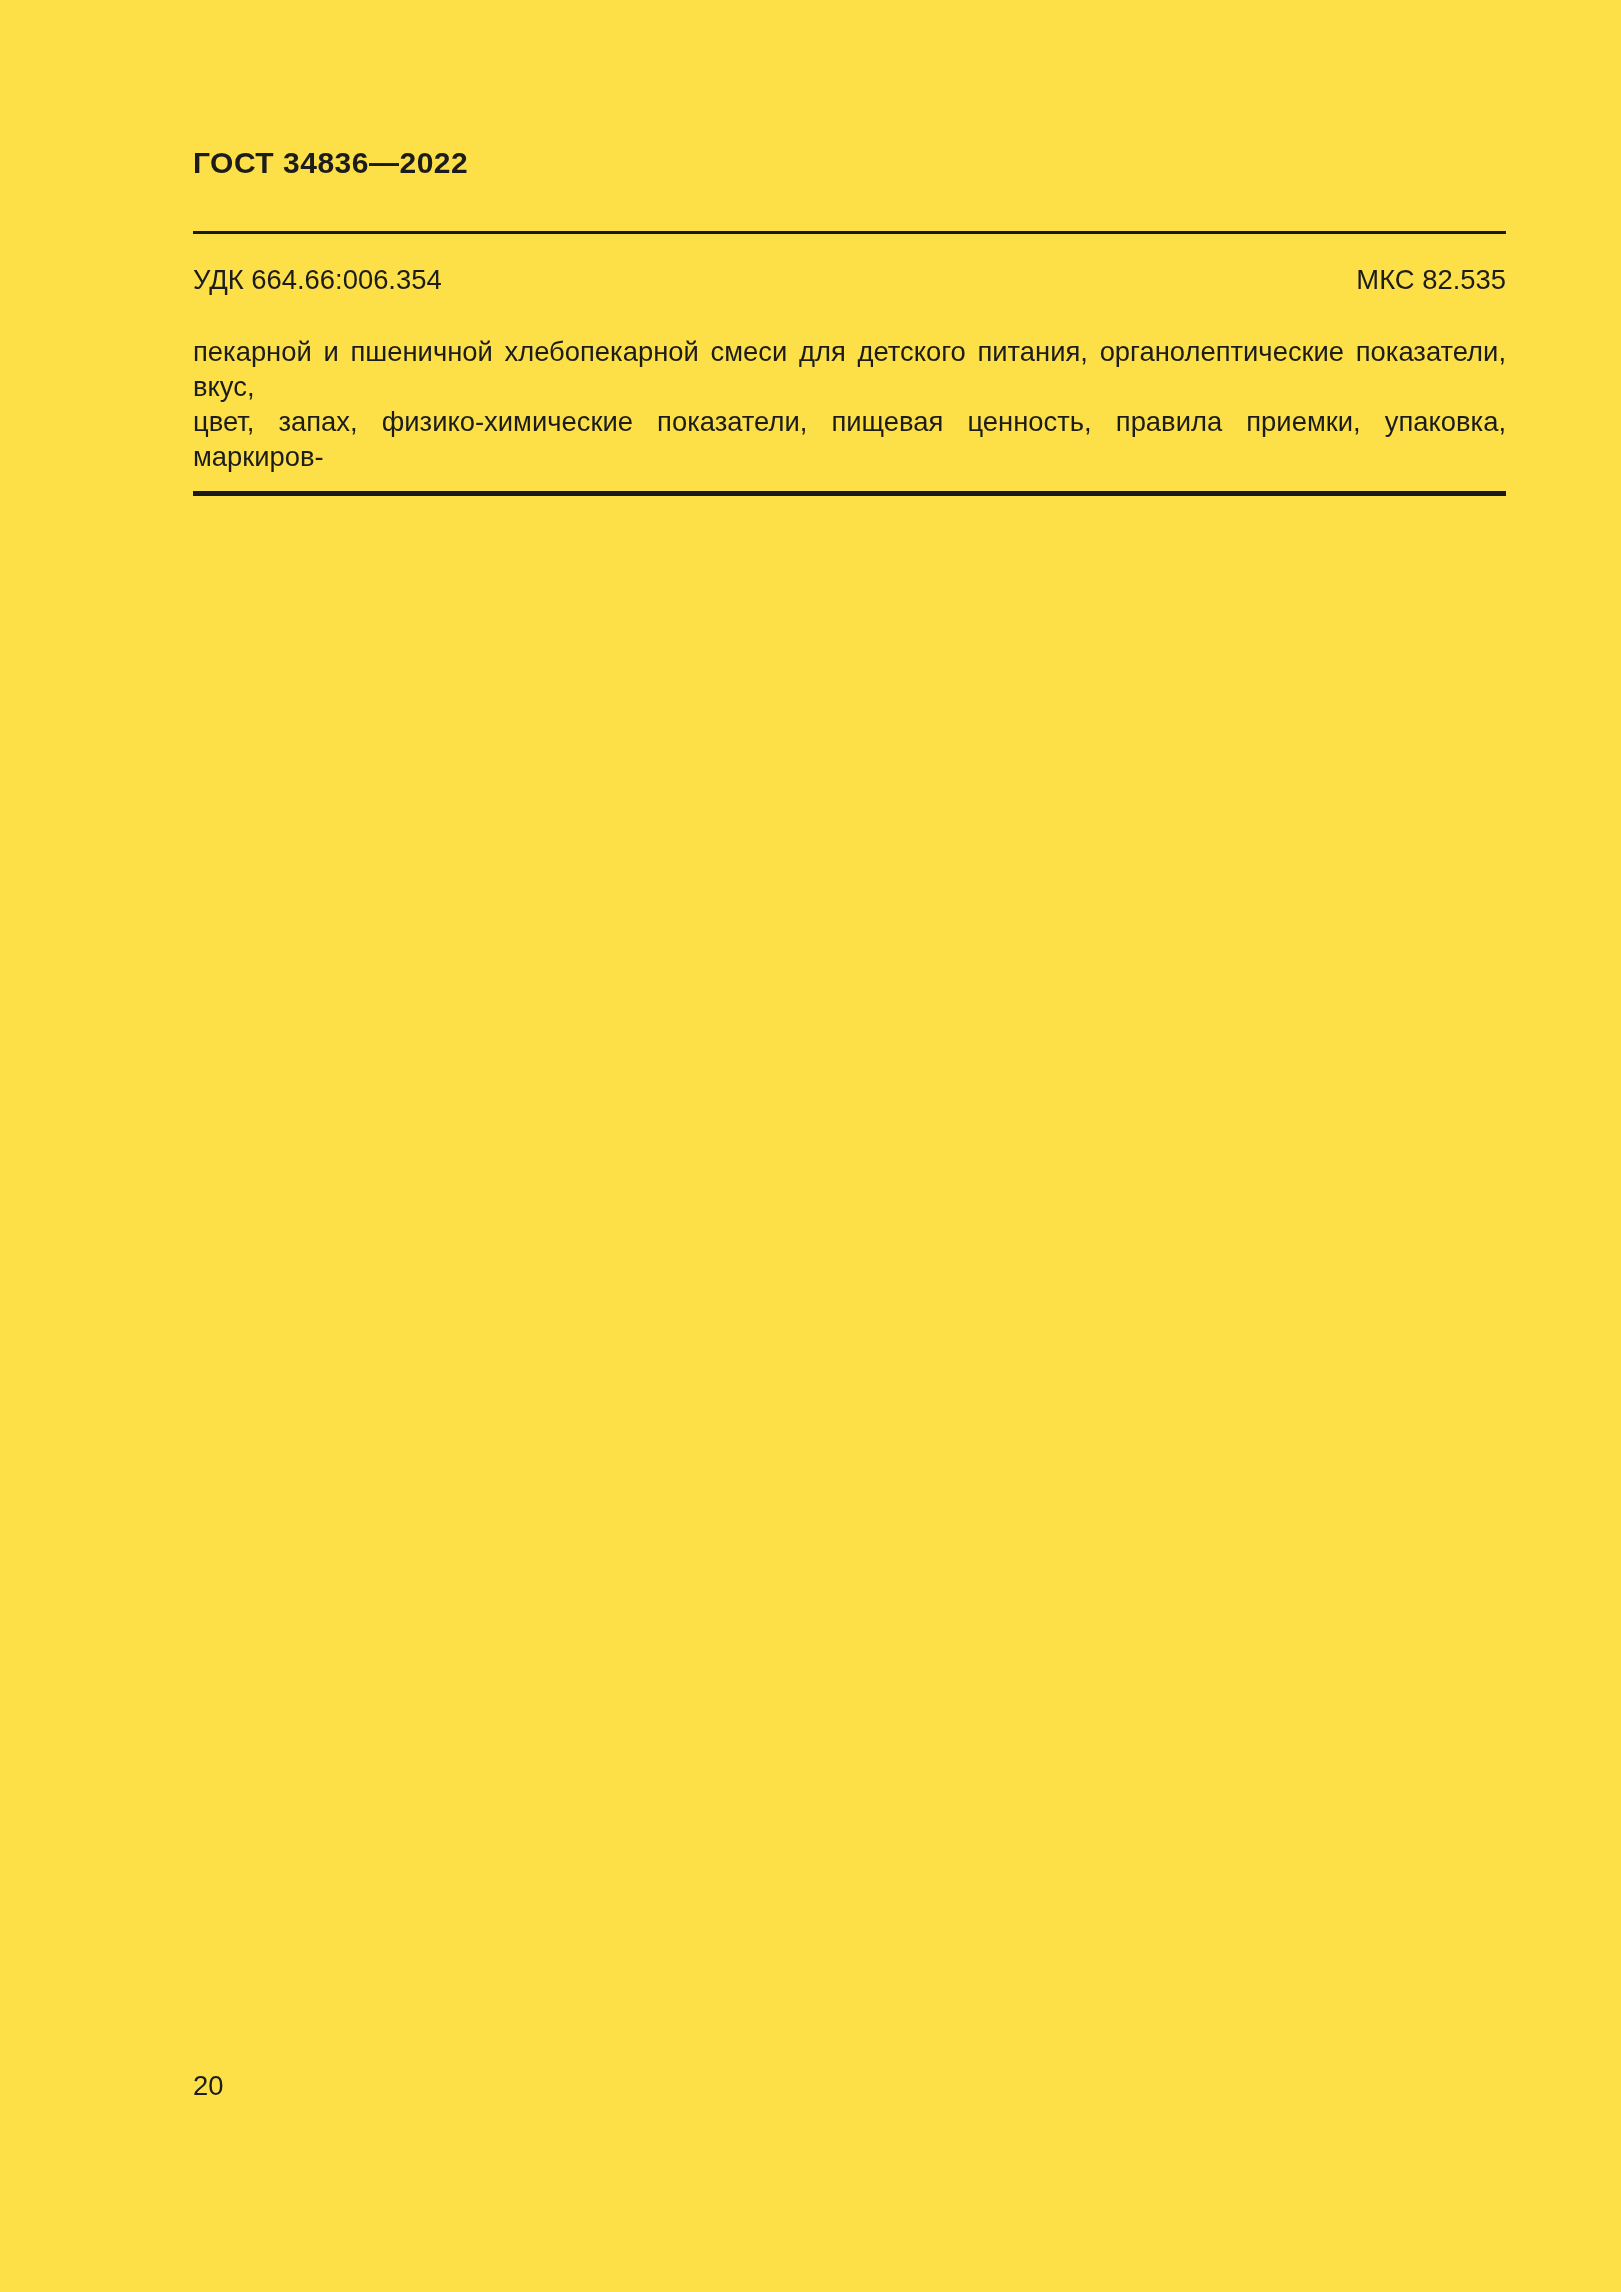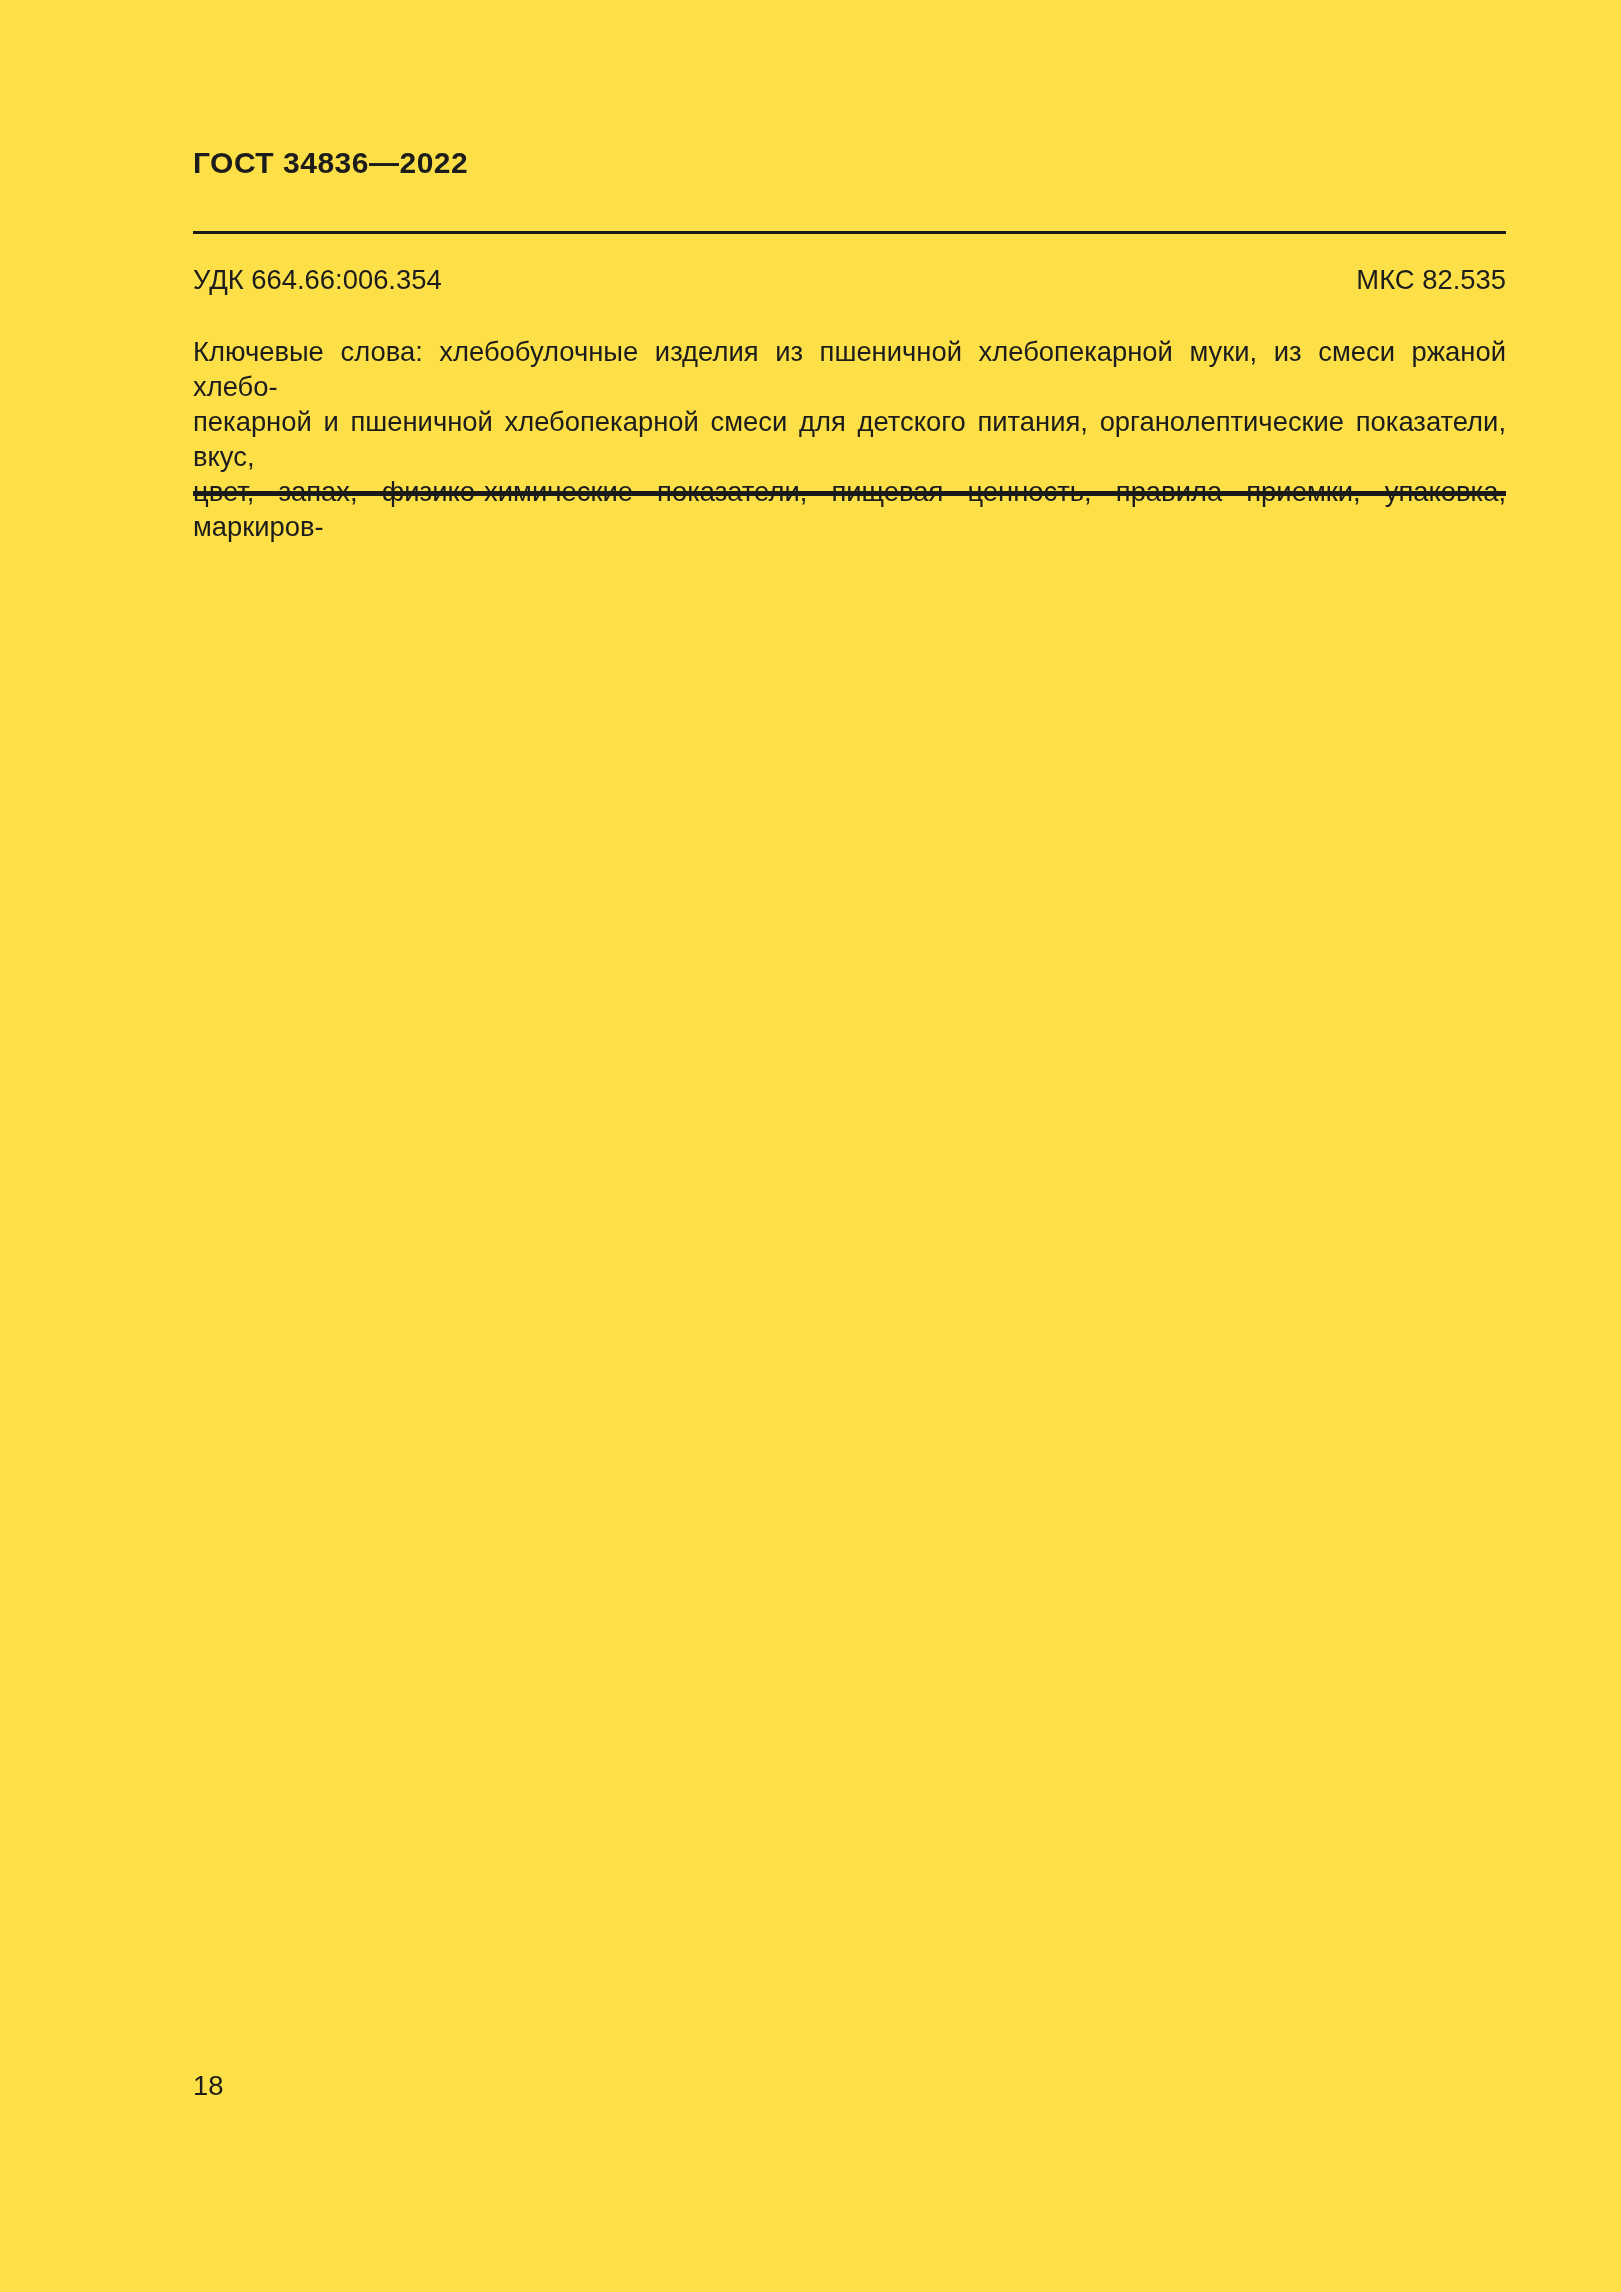--- a/index.html
+++ b/index.html
@@ -79,23 +79,22 @@
   <div class="content-col doc-header">ГОСТ 34836—2022</div>
 
   <div class="content-col rule-1"></div>
 
   <div class="content-col meta-row">
     <span>УДК 664.66:006.354</span>
     <span>МКС 82.535</span>
   </div>
 
   <div class="content-col keywords">
-    <div class="kw-line">Ключевые слова: хлебобулочные изделия из пшеничной хлебопекарной муки, из смеси ржаной хлебо-</div>
     <div class="kw-line">пекарной и пшеничной хлебопекарной смеси для детского питания, органолептические показатели, вкус,</div>
     <div class="kw-line">цвет, запах, физико-химические показатели, пищевая ценность, правила приемки, упаковка, маркиров-</div>
   </div>
 
   <div class="content-col rule-2"></div>
 
-  <div class="content-col page-number">18</div>
+  <div class="content-col page-number">20</div>
 
 </div>
 
 
 </body></html>

